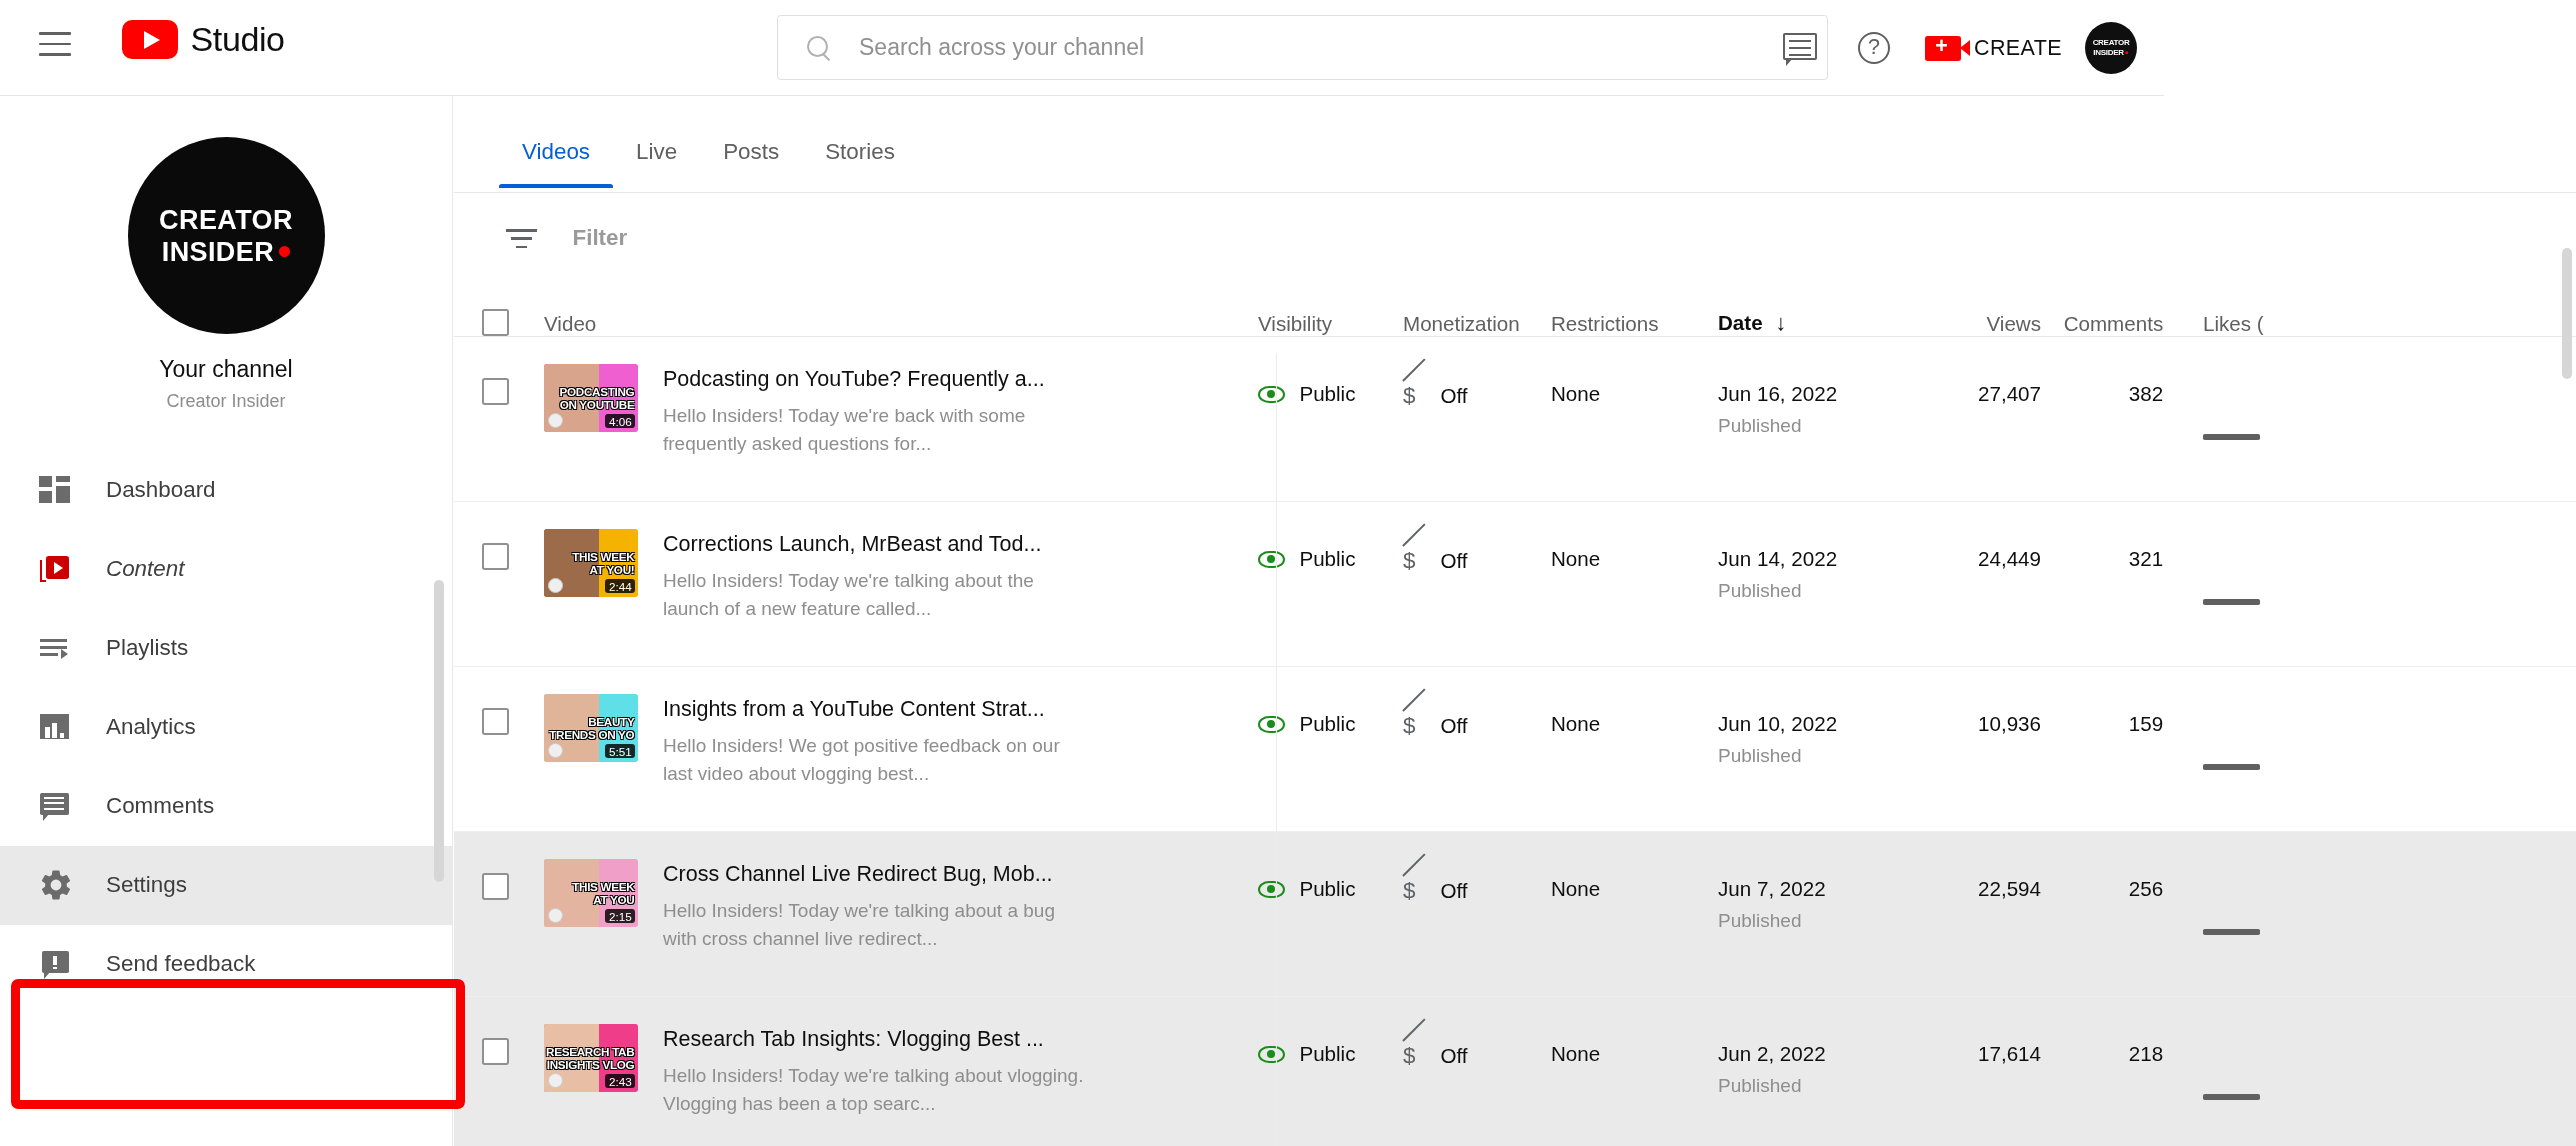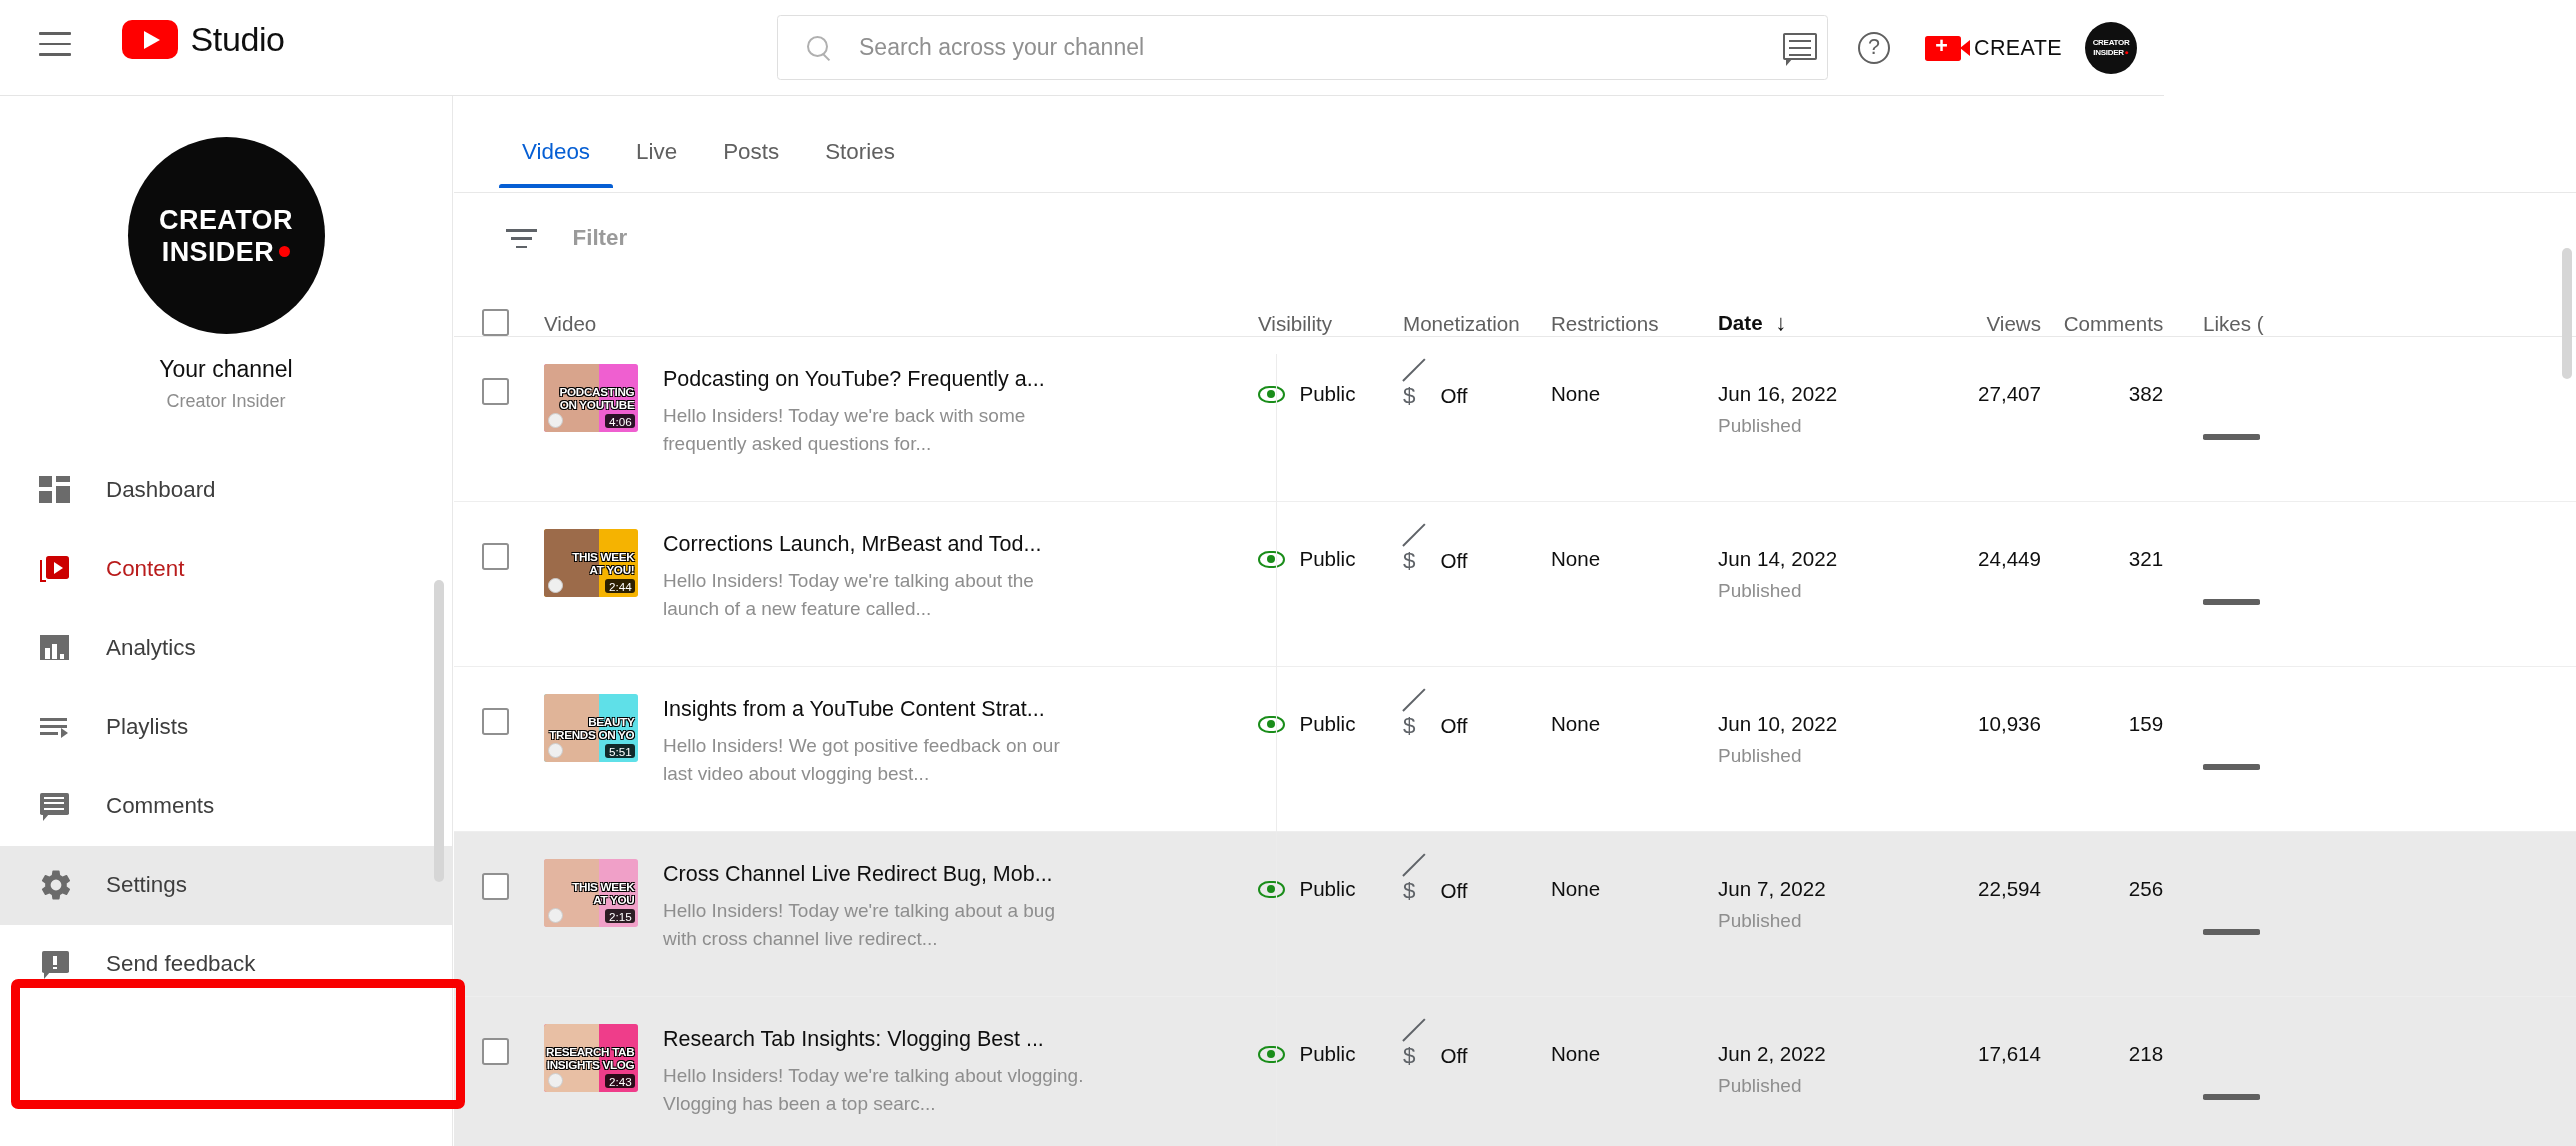--- a/index.html
+++ b/index.html
@@ -167,21 +167,21 @@
     margin-top: 8px; font-size: 18px; color: #8d8d8d;
   }
 
   .navlist { margin-top: 39px; }
   .navitem {
     height: 79px; display: flex; align-items: center;
     padding-left: 38px; gap: 32px; cursor: pointer;
     position: relative;
   }
   .navitem .nlabel { font-size: 22.4px; color: #3e3e3e; }
-  .navitem.active .nlabel { color: #b91c1c; }
+  .navitem.active .nlabel { color: #404040; font-style: italic; }
   .navitem.hl { background: #e9e9e9; }
   .nicon { width: 36px; height: 36px; flex: 0 0 auto; position: relative; }
 
   
   .ic-dash i { position: absolute; background: #6b6b6b; }
   .ic-dash i:nth-child(1){ left:0.9px; top:3.6px; width:13.5px; height:11.7px; }
   .ic-dash i:nth-child(2){ left:18px; top:3.6px; width:13.5px; height:6.3px; }
   .ic-dash i:nth-child(3){ left:0.9px; top:19px; width:13.5px; height:11.7px; }
   .ic-dash i:nth-child(4){ left:18px; top:13.5px; width:13.5px; height:17px; }
   
@@ -468,37 +468,37 @@
 
     <div class="navitem active">
       <div class="nicon ic-content">
           <div class="lf"></div>
           <div class="sq"></div>
         </div>
       <div class="nlabel">Content</div>
     </div>
 
     <div class="navitem">
+      <div class="nicon ic-play">
+          <i></i>
+          <i></i>
+          <i></i>
+          <div class="tri"></div>
+        </div>
+      <div class="nlabel">Playlists</div>
+    </div>
+
+    <div class="navitem">
       <div class="nicon ic-an">
           <div class="box"></div>
           <div class="b1"></div>
           <div class="b2"></div>
           <div class="b3"></div>
         </div>
       <div class="nlabel">Analytics</div>
-    </div>
-
-    <div class="navitem">
-      <div class="nicon ic-play">
-          <i></i>
-          <i></i>
-          <i></i>
-          <div class="tri"></div>
-        </div>
-      <div class="nlabel">Playlists</div>
     </div>
 
     <div class="navitem">
       <div class="nicon ic-cm">
           <div class="bub">
             <i></i>
             <i></i>
             <i></i>
           </div>
           <div class="tl"></div>

